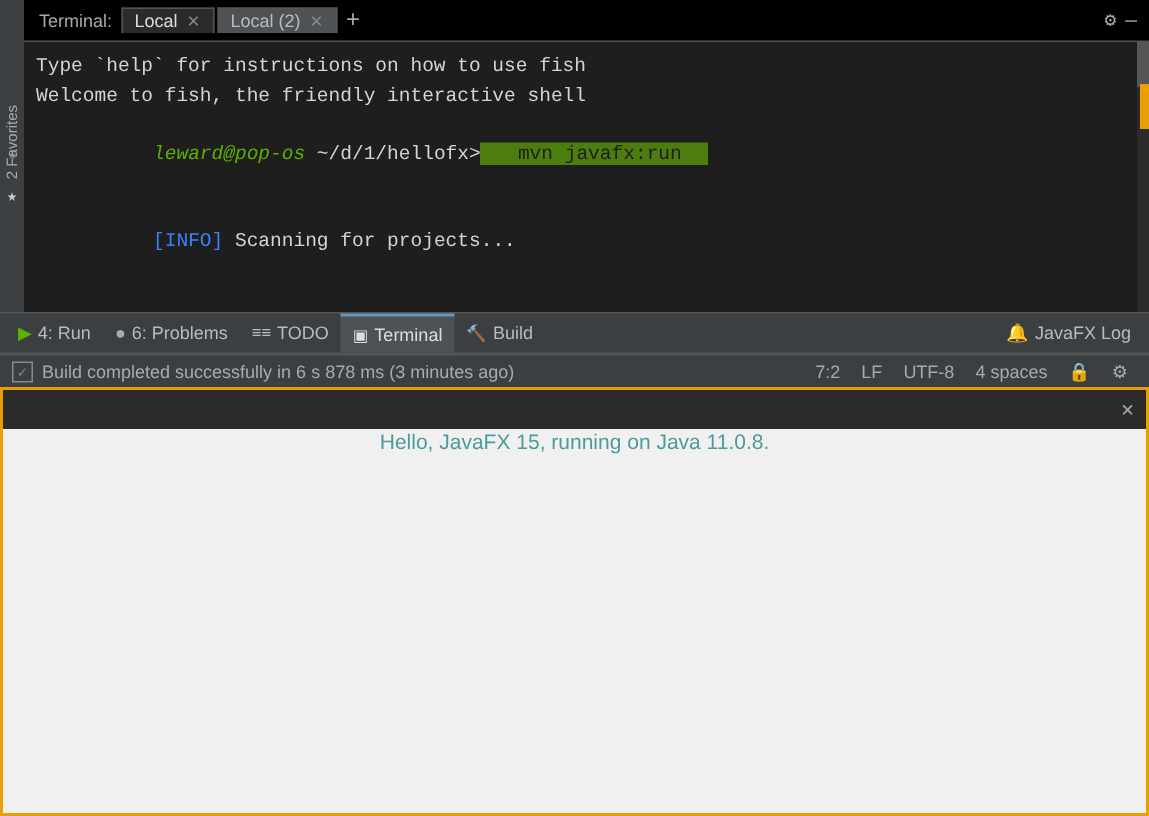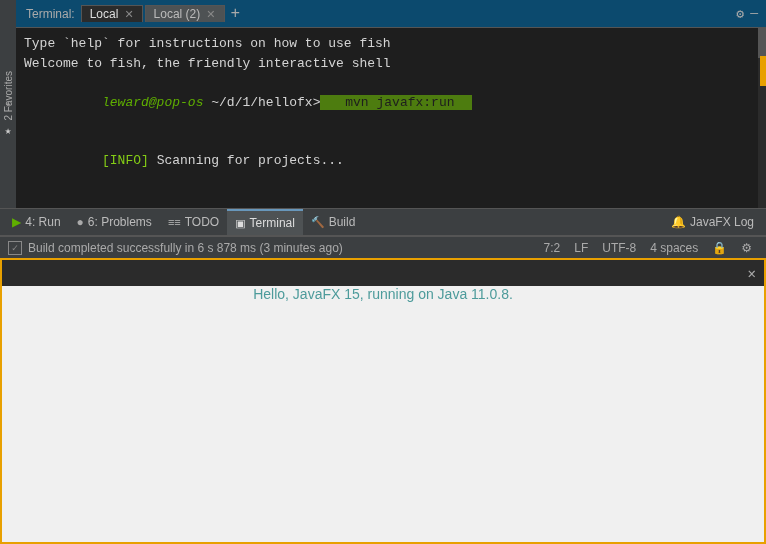--- a/index.html
+++ b/index.html
@@ -17,21 +17,21 @@
       display: flex;
       flex-direction: column;
       width: 766px;
       height: 544px;
       background: #3c3f41;
     }
 
     .terminal-tab-bar {
       display: flex;
       align-items: center;
-      background: #0c4a6e;
+      background: #000000;
       border-bottom: 1px solid #555;
       height: 28px;
       padding: 0 4px;
     }
 
     .terminal-label {
       color: #aaa;
       font-size: 12px;
       font-family: Arial, sans-serif;
       padding: 0 6px;
@@ -299,21 +299,21 @@
         <span class="terminal-minimize">—</span>
       </div>
 
       <div class="terminal-content">
         <div class="line color-white">Type `help` for instructions on how to use fish</div>
         <div class="line color-white">Welcome to fish, the friendly interactive shell</div>
         <div class="line">
           <span style="color:#5faf00;font-style:italic;">leward@pop-os</span><span style="color:#d4d4d4;"> ~/d/1/hellofx&gt;</span><span style="background:#4d7c0f; color:#1e1e1e; padding:0 17px;"> mvn javafx:run</span>
         </div>
         <div class="line">
-          <span style="color:#84cc16;">[INFO]</span><span style="color:#d4d4d4;"> Scanning for projects...</span>
+          <span style="color:#3b82f6;">[INFO]</span><span style="color:#d4d4d4;"> Scanning for projects...</span>
         </div>
         <div class="line">
           
         </div>
 
         <div class="scrollbar-track">
           <div class="scrollbar-thumb"></div>
         </div>
 
         <div class="orange-indicator"></div>

